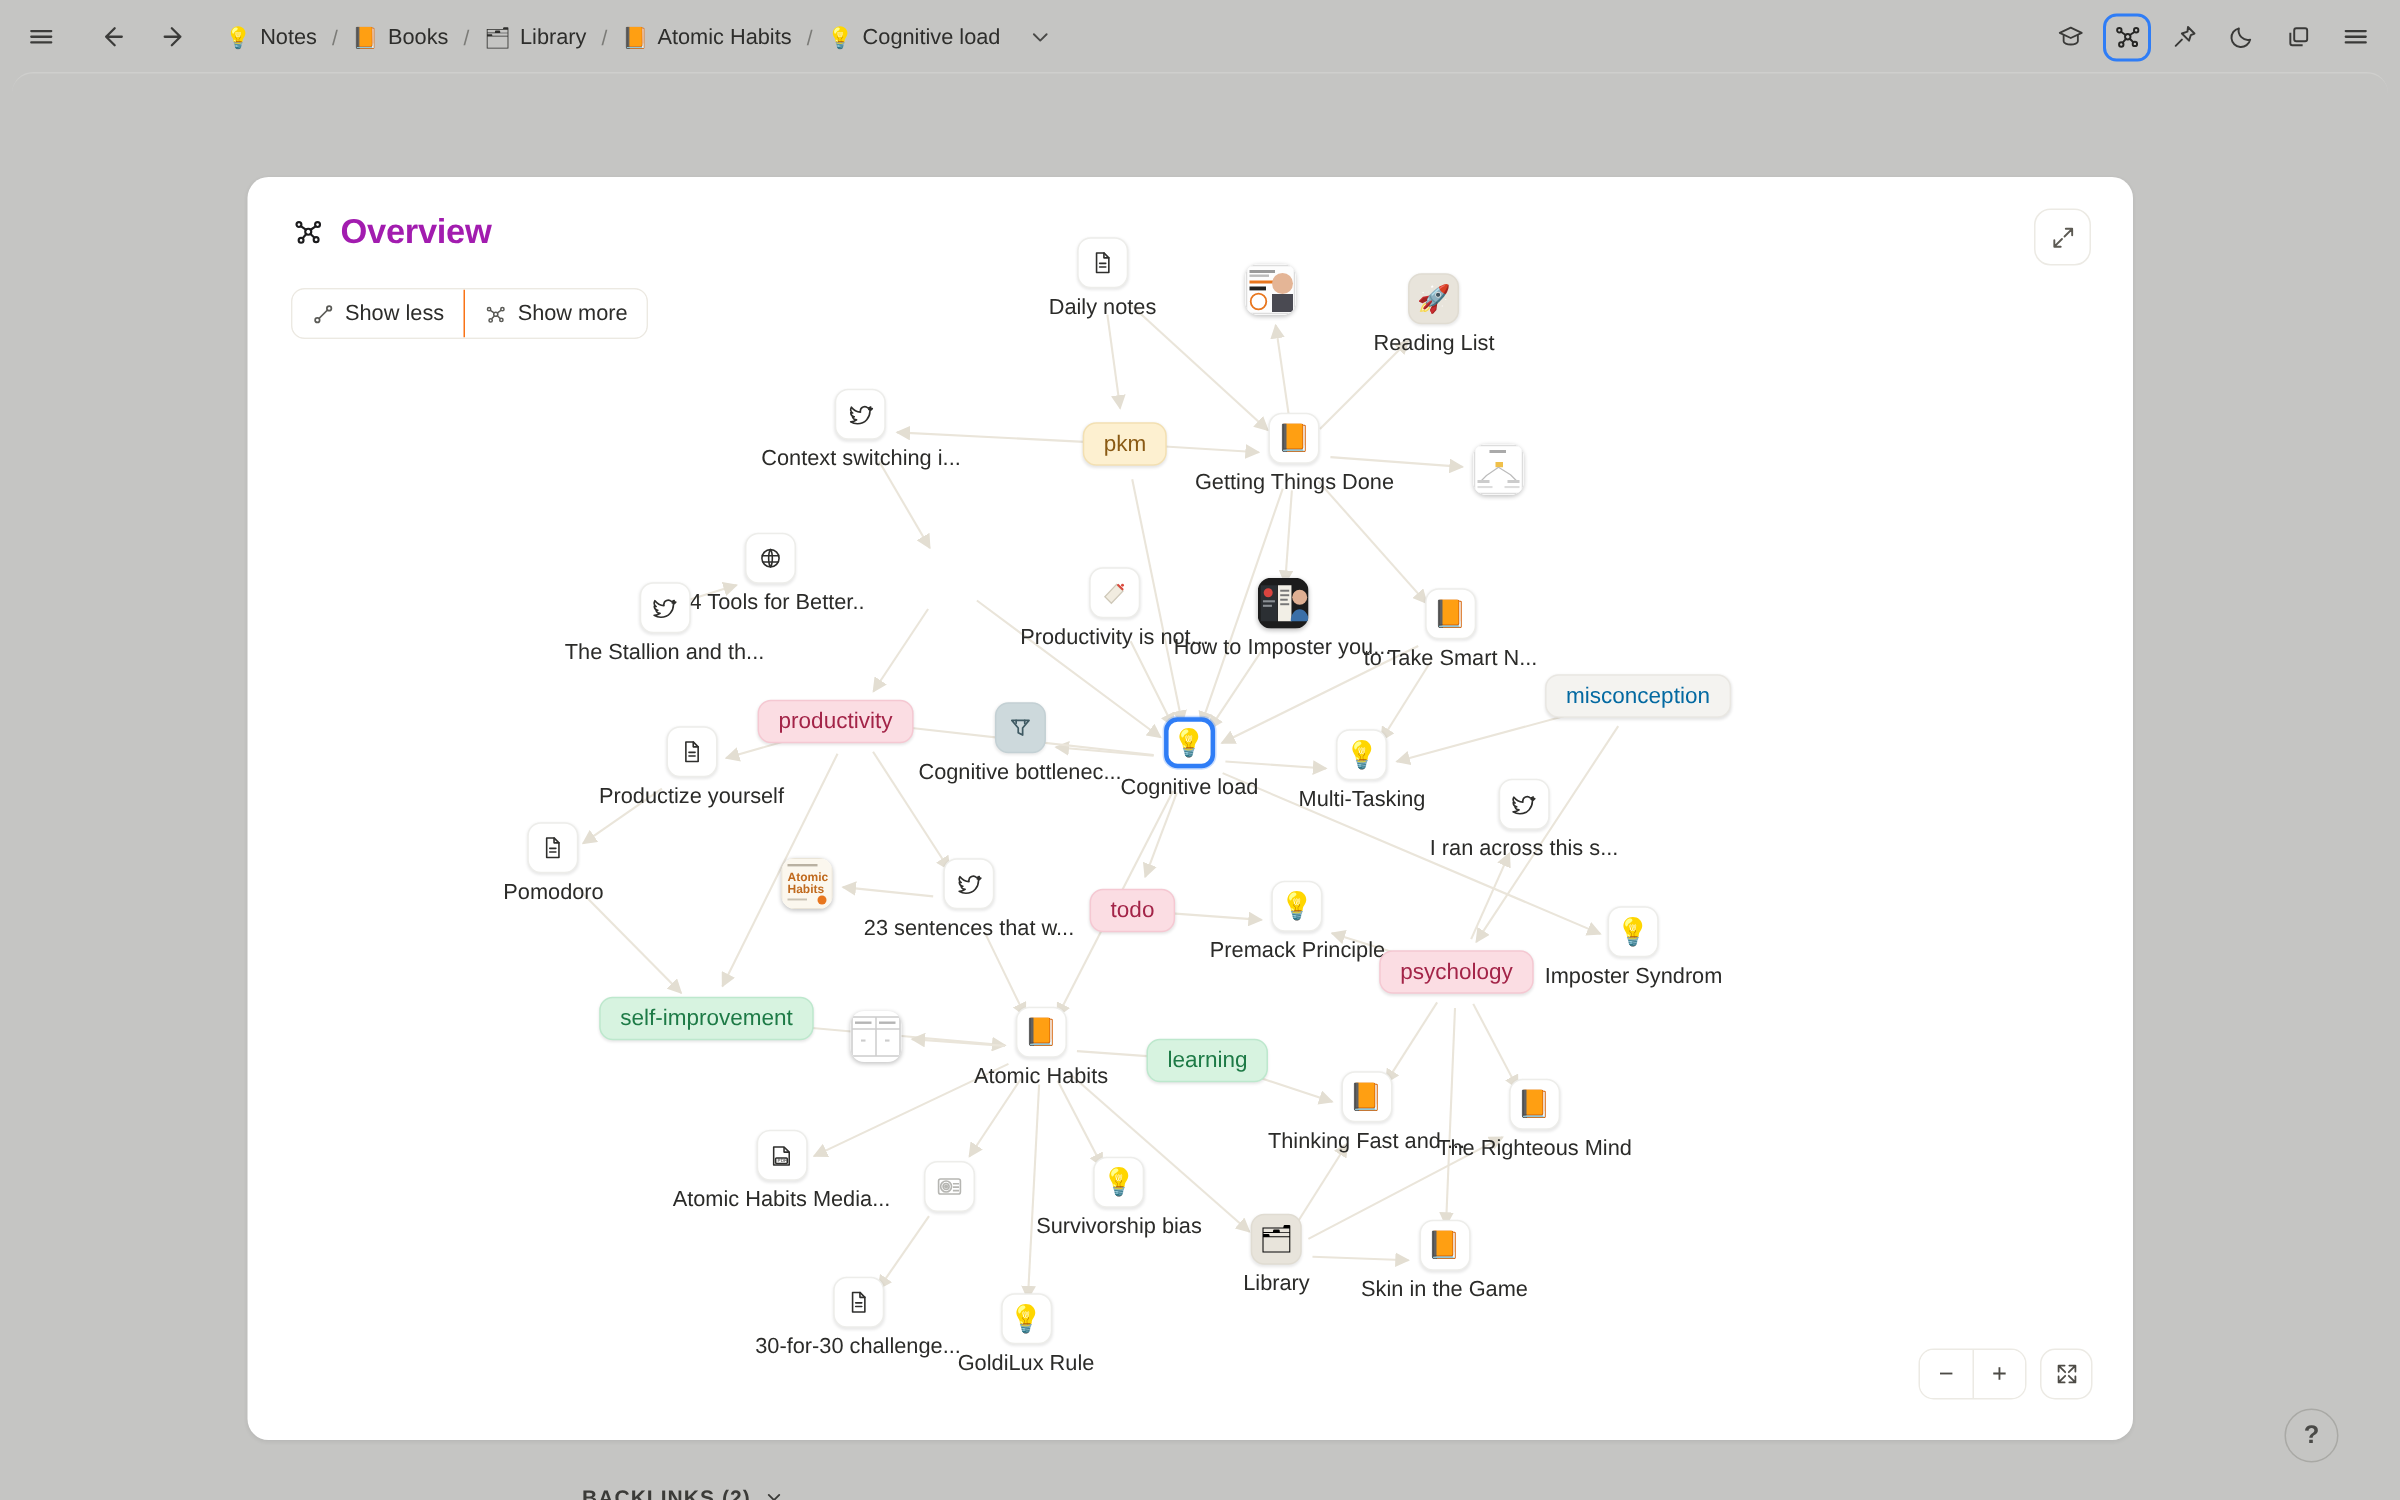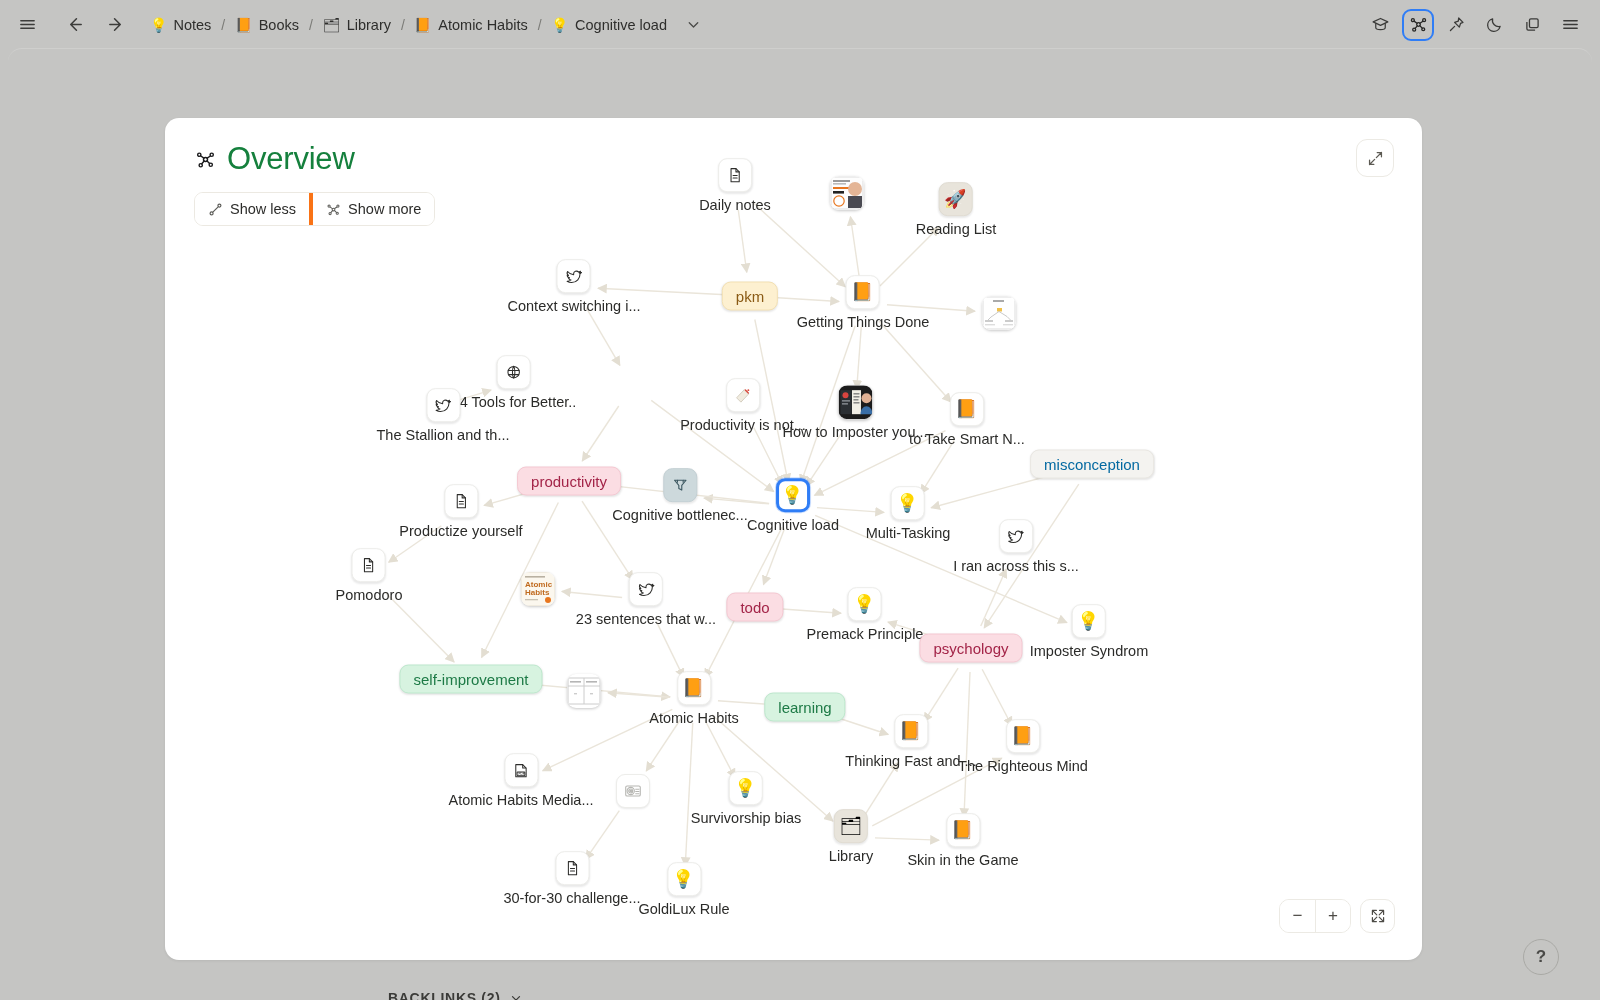--- a/index.html
+++ b/index.html
@@ -49,37 +49,37 @@
     border-top: 1px solid #cfcfcd;
   }
 
   
   #graph-card {
     position: absolute; left: 157px; top: 69px; width: 1257px; height: 842px;
     background: #ffffff; border-radius: 14px;
     box-shadow: 0 1px 3px rgba(0,0,0,.07);
   }
   #graph-header { position: absolute; left: 30px; top: 23px; display: flex; align-items: center; gap: 11px; }
-  #graph-title { font-size: 31px; font-weight: 400; color: #15803d; letter-spacing: -.2px; }
+  #graph-title { font-size: 23px; font-weight: 700; color: #a21caf; letter-spacing: -.2px; }
 
   #expand-card-btn {
     position: absolute; right: 28px; top: 21px; width: 38px; height: 38px;
     border: 1px solid #eceae4; border-radius: 11px; background: #fff;
     display: flex; align-items: center; justify-content: center; color: #5c5a53;
   }
 
   #show-group {
     position: absolute; left: 29px; top: 74px; height: 34px;
     display: flex; border: 1px solid #ece9e2; border-radius: 9px; overflow: hidden; background:#fff;
   }
   .show-btn {
     display: flex; align-items: center; gap: 7px; padding: 0 13px; height: 100%;
     font-size: 14.5px; color: #2c2c2a; background: #fff; white-space: nowrap;
   }
-  #show-more-btn { border-left: 4px solid #f97316; }
+  #show-more-btn { border-left: 1px solid #f97316; }
 
   
   #graph-canvas { position: absolute; left: 0; top: 0; width: 1257px; height: 842px; overflow: hidden; text-align: right; }
   #edge-layer { position: absolute; left: 0; top: 0; }
 
   .node {
     position: absolute; display: flex; flex-direction: column; align-items: center;
     transform: translate(-50%, -50%);
   }
   .node-box {
@@ -444,21 +444,21 @@
               <path d="M22 29c0-5 3-8 6-8s6 3 6 8z" fill="#3a6fa8"></path>
             </svg>
           </div>
           <div class="node-label">How to Imposter you...</div>
         </div>
         <div class="node" style="left: 802px; top: 302px;">
           <div class="node-box">📙</div>
           <div class="node-label">to Take Smart N...</div>
         </div>
         <div class="tag gray" style="left: 927px; top: 346px;"><span>misconception</span></div>
-        <div class="tag pink" style="left: 404px; top: 363px;"><span>productivity</span></div>
+        <div class="tag pink" style="left: 392px; top: 363px;"><span>productivity</span></div>
         <div class="node" style="left: 515px; top: 378px;">
           <div class="node-box bluetint">
             <svg width="18" height="18" viewBox="0 0 22 22" fill="none" stroke="#3f5a63" stroke-width="1.4" stroke-linecap="round" stroke-linejoin="round">
               <path d="M4 5h14l-5.2 6.2V17l-3.6-2v-3.8z"></path>
               <path d="M7.5 5v2.4M14.5 5v2.4"></path>
             </svg>
           </div>
           <div class="node-label">Cognitive bottlenec...</div>
         </div>
         <div class="node" style="left: 628px; top: 388px;">

